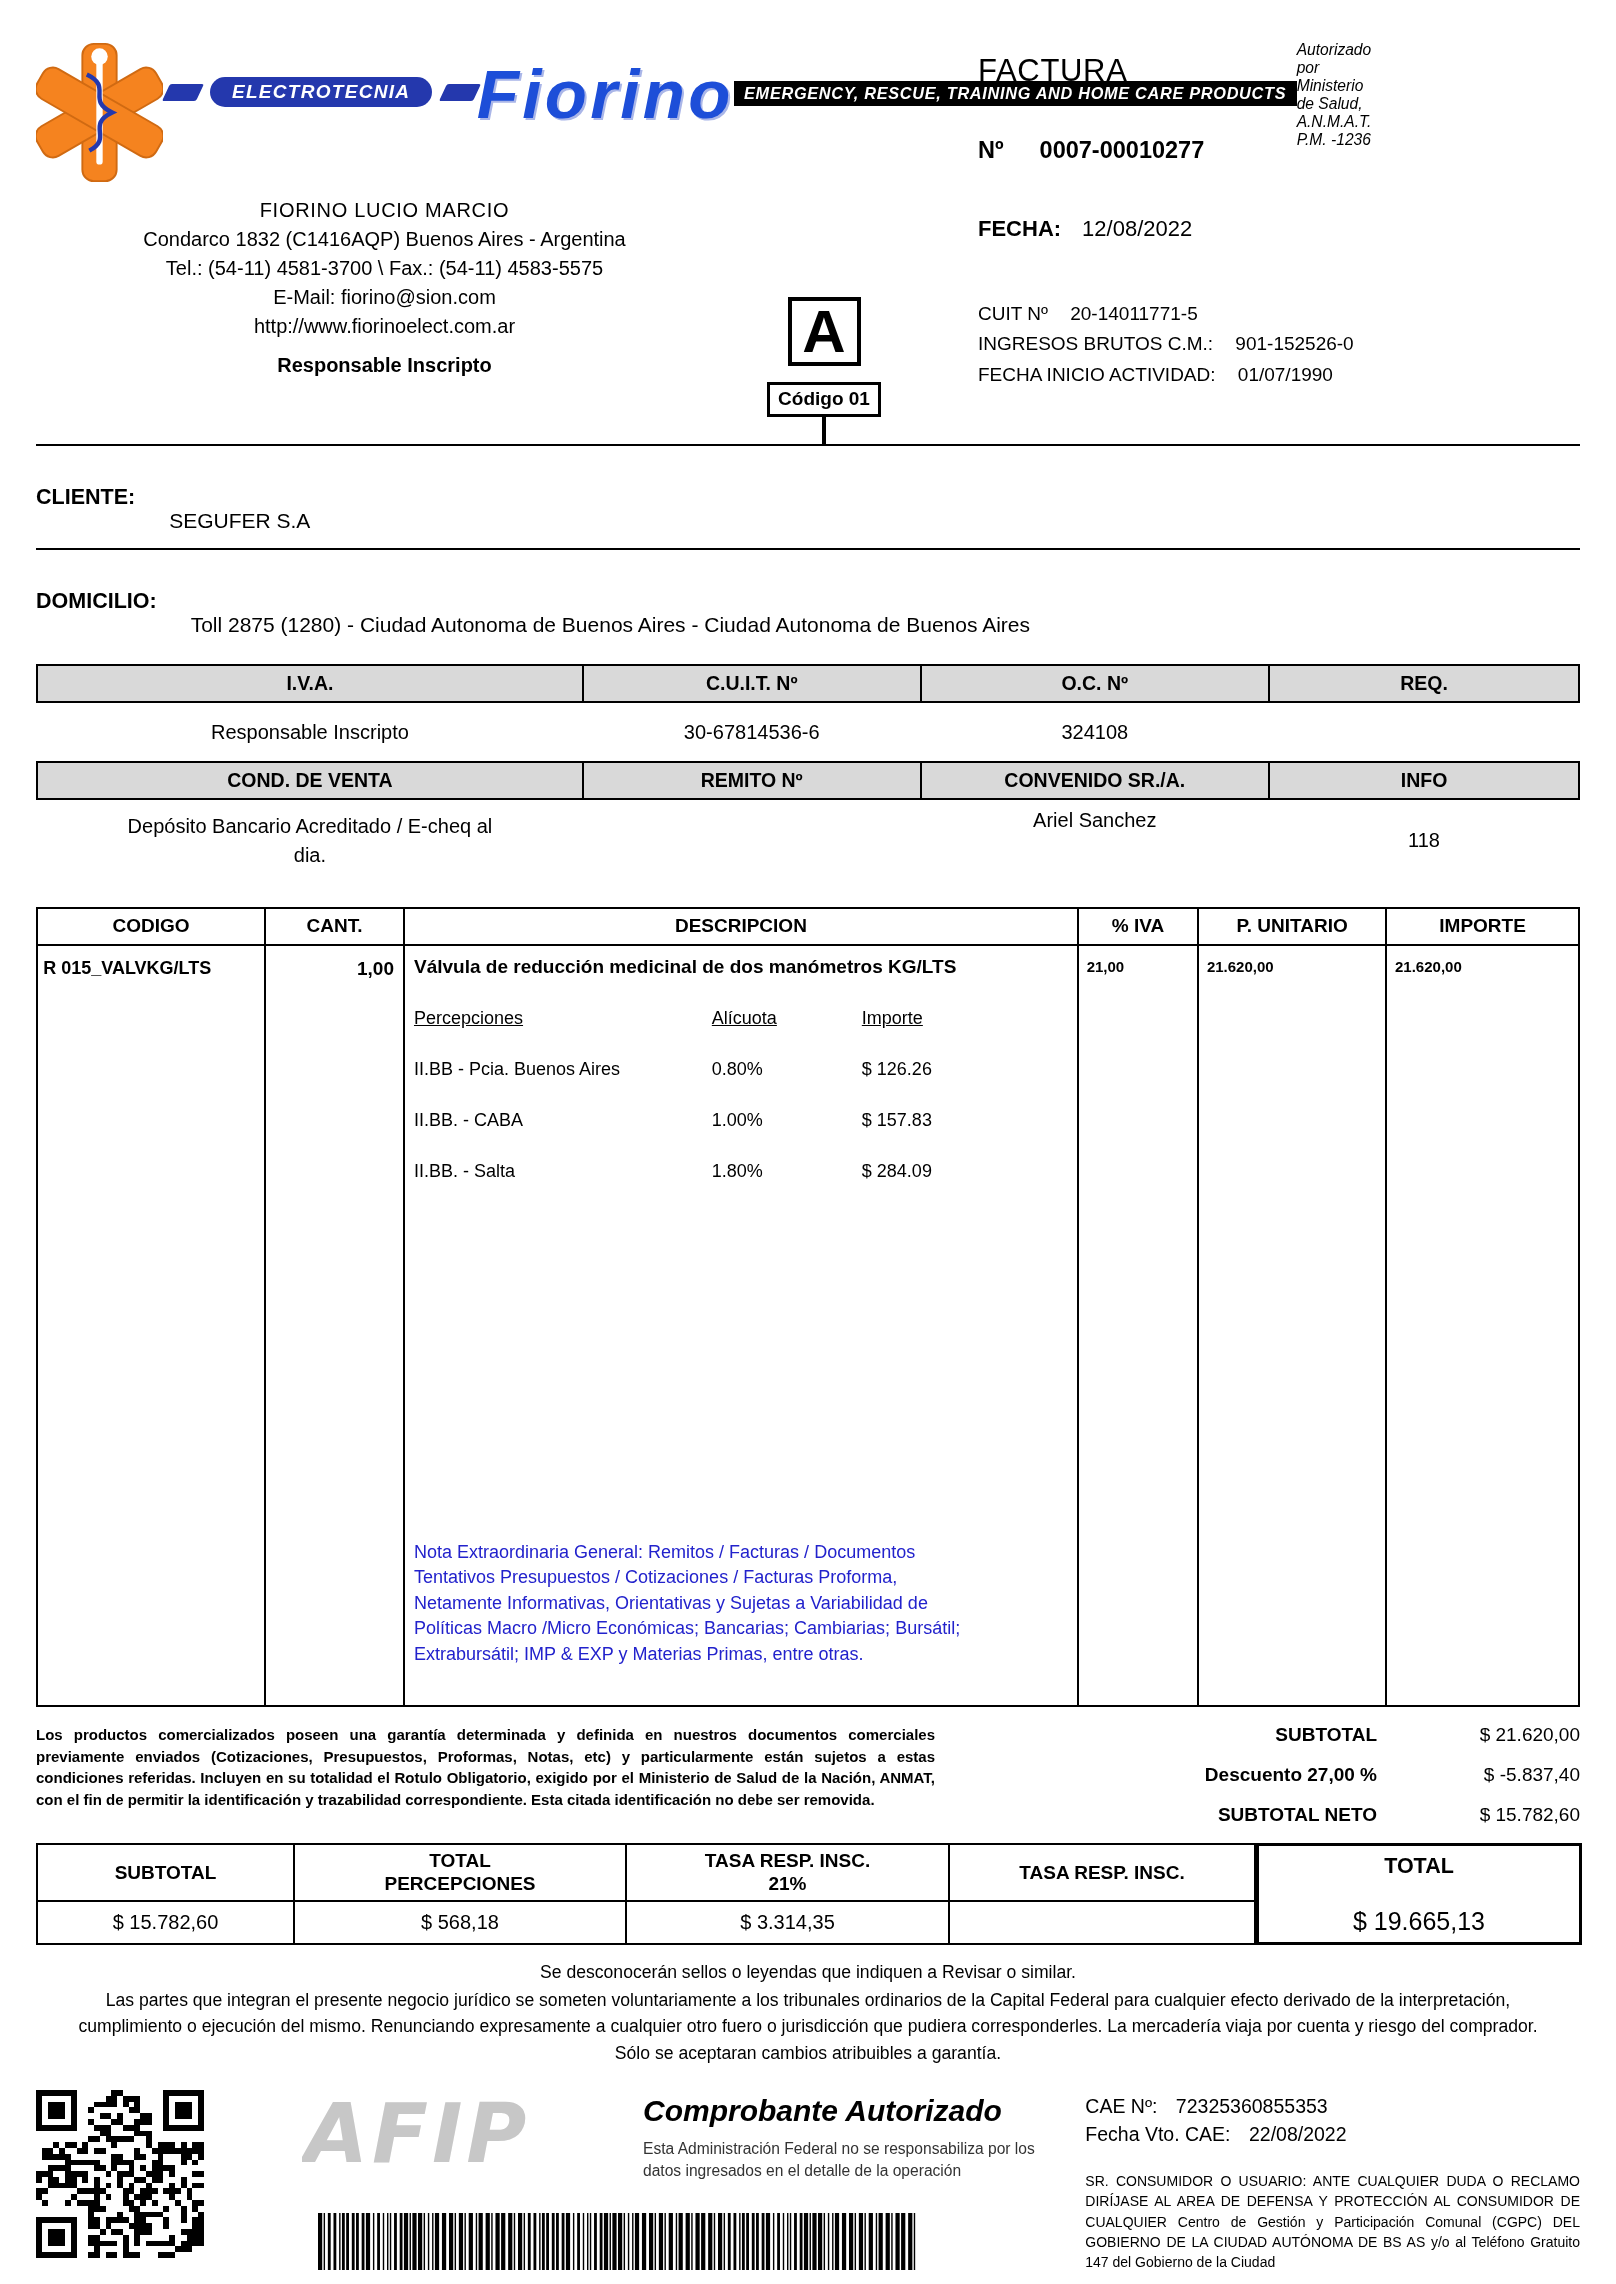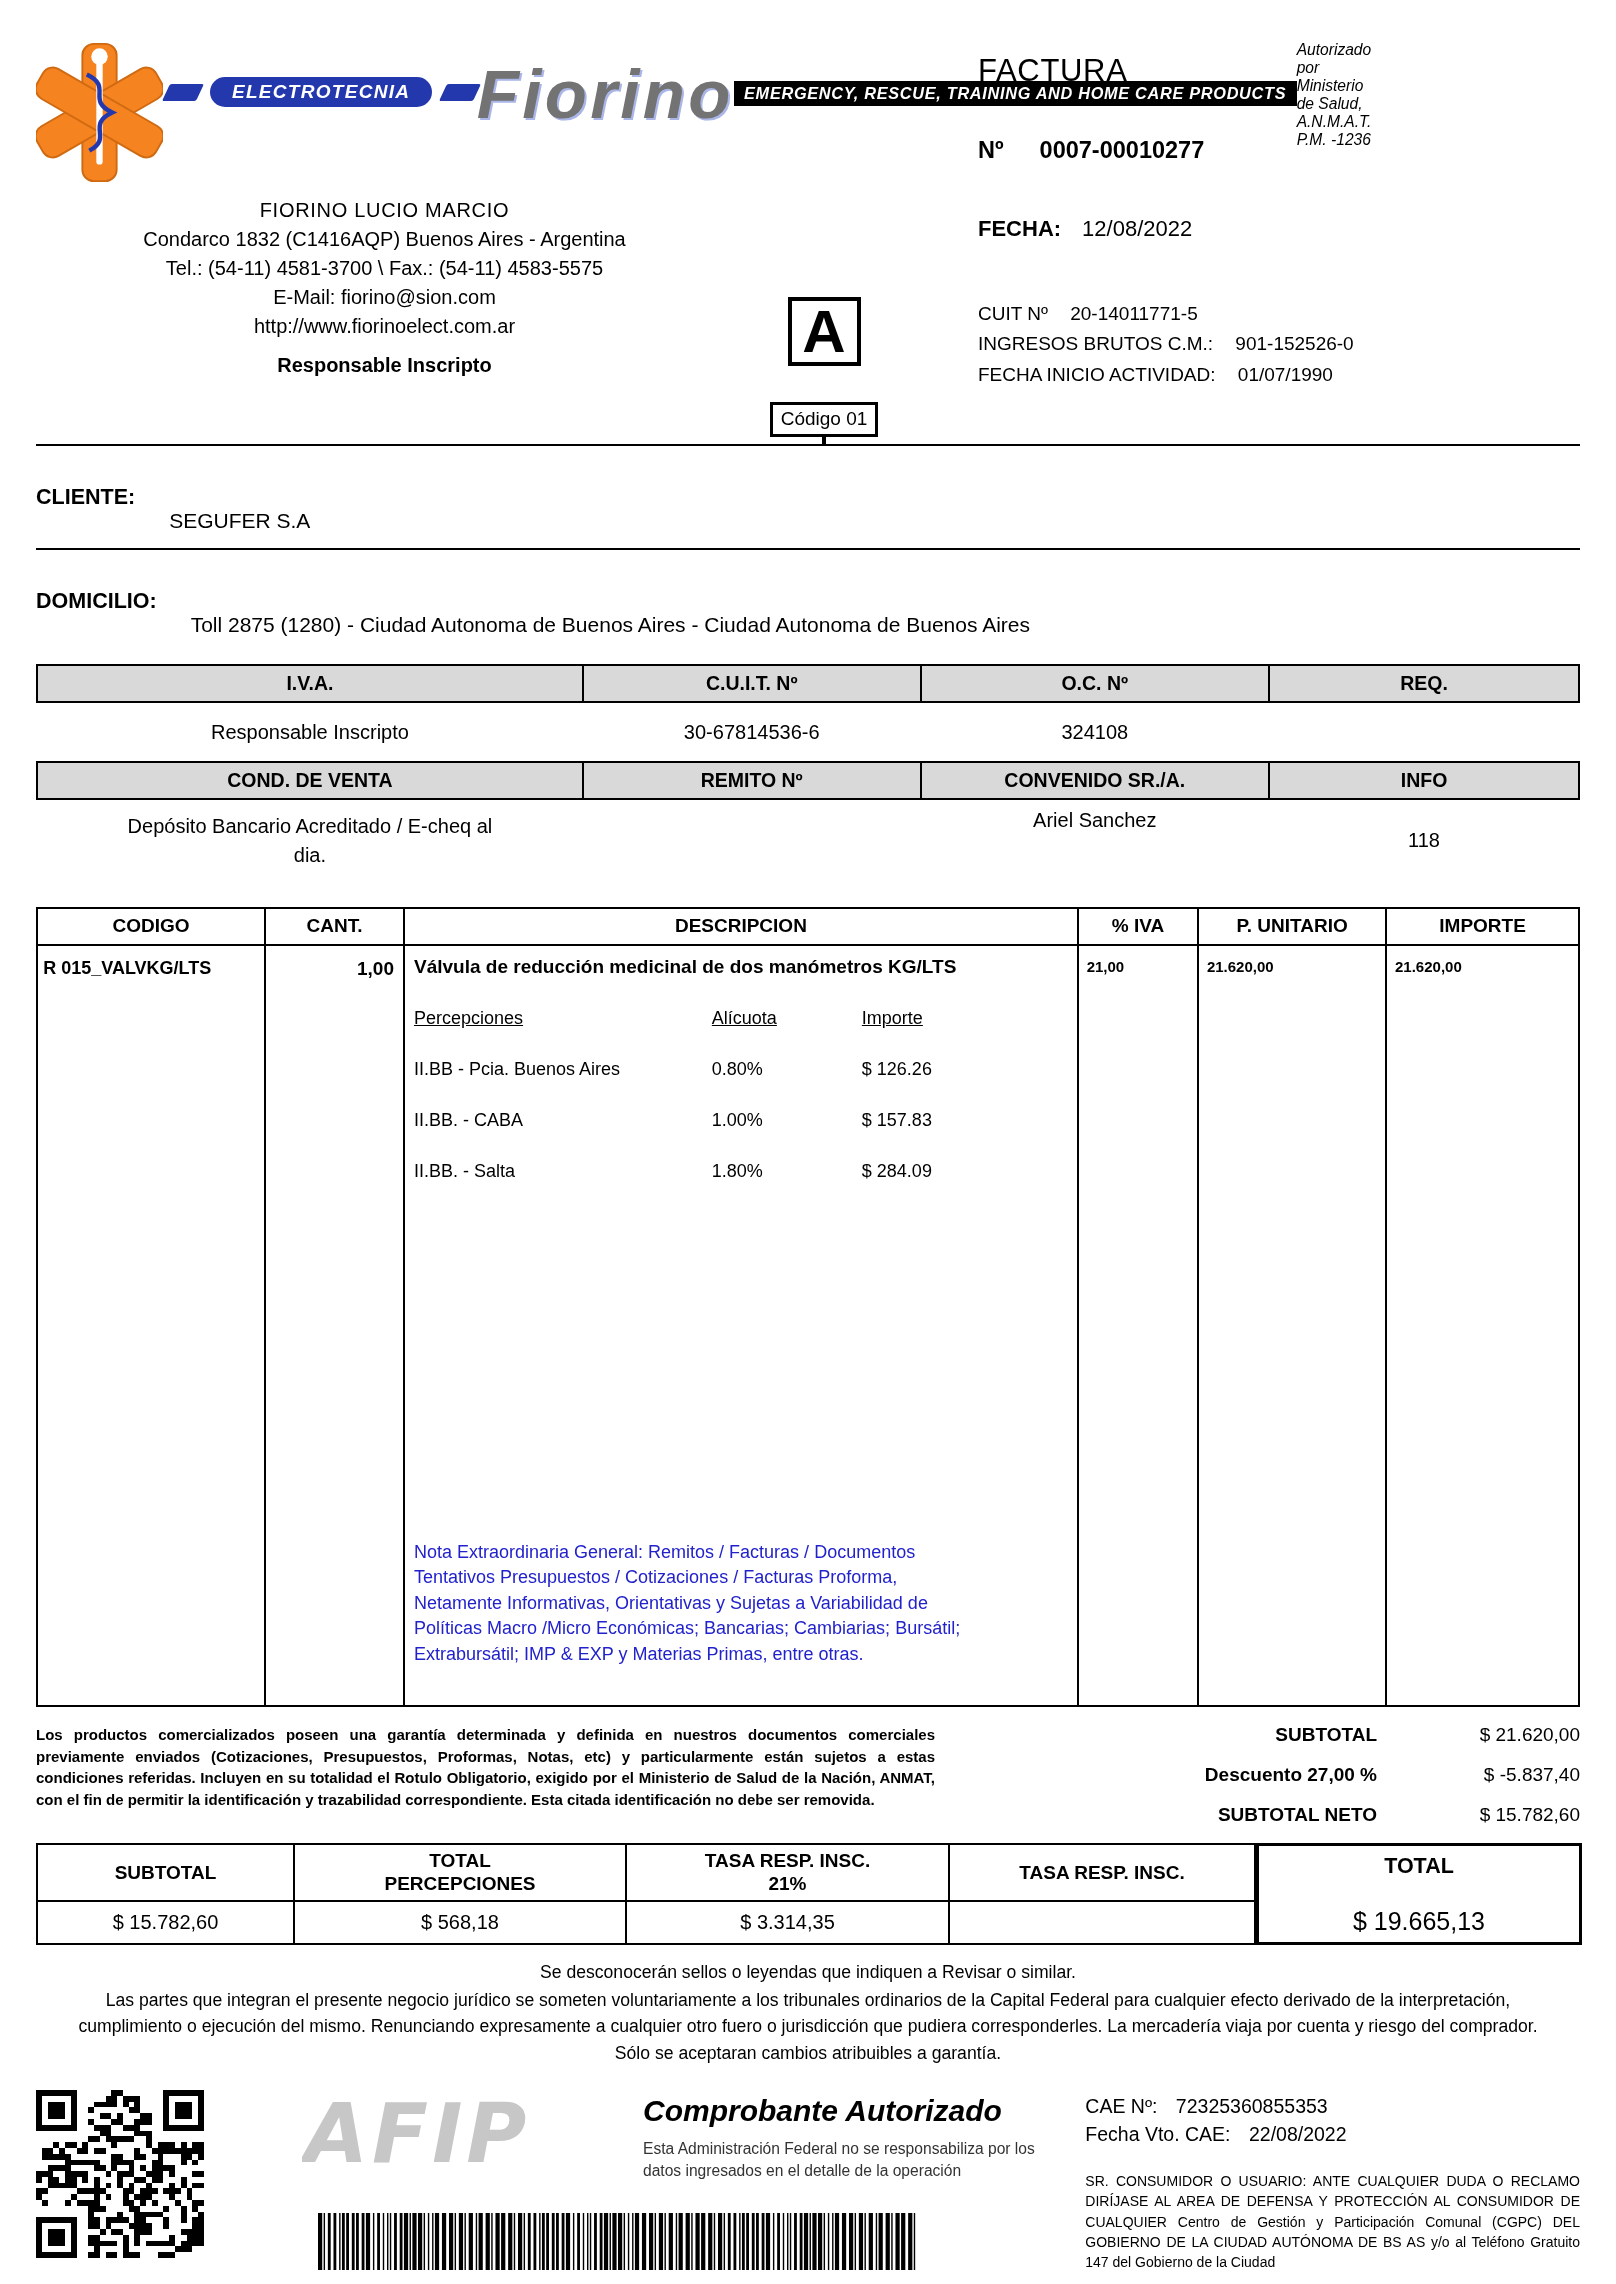--- a/index.html
+++ b/index.html
@@ -9,30 +9,30 @@
   
   .header{display:flex;padding:36px 36px 0;height:444px;}
   .header-left{width:697px;flex:none;display:flex;flex-direction:column;align-items:center;}
   .logo{display:flex;align-items:flex-start;width:100%;}
   .logo-star{width:127px;height:153px;flex:none;}
   .logo-star svg{width:100%;height:100%;}
   .logo-main{flex:1;display:flex;flex-direction:row;align-items:center;margin-left:2.6px;}
   .electro-row{display:flex;align-items:center;gap:10.4px;}
   .flag{width:34px;height:17px;background:#2438ad;transform:skewX(-25deg);border-radius:2px;}
   .electro-pill{background:#2438ad;color:#fff;font-weight:bold;font-style:italic;letter-spacing:1.3px;font-size:19px;padding:3.9px 22px;border-radius:17px;}
-  .brand-name{font-size:69px;font-weight:bold;font-style:italic;color:#737373;letter-spacing:3.3px;line-height:1;margin-top:4px;text-shadow:2px 2px 0 #aab6e8;}
+  .brand-name{font-size:69px;font-weight:bold;font-style:italic;color:#1d4ed8;letter-spacing:3.3px;line-height:1;margin-top:4px;text-shadow:2px 2px 0 #aab6e8;}
   .tagline-bar{background:#000;color:#fff;font-style:italic;font-weight:bold;font-size:16.3px;letter-spacing:0.7px;padding:3.3px 10.4px;margin-top:2.6px;white-space:nowrap;}
   .auth-line{font-style:italic;font-size:15.6px;margin-top:4.6px;white-space:pre-wrap;}
   .company-name{font-size:20px;margin-top:10.4px;letter-spacing:0.7px;}
   .company-line{font-size:20px;margin-top:5.9px;}
   .tax-status{font-size:20px;font-weight:bold;margin-top:15.6px;}
 
   .header-center{width:182px;flex:none;display:flex;flex-direction:column;align-items:center;padding-top:261px;}
   .type-letter{width:73px;height:69px;border:4.6px solid #000;display:flex;align-items:center;justify-content:center;font-size:60px;font-weight:bold;line-height:1;}
-  .type-code{margin-top:36px;border:3.3px solid #000;font-weight:normal;font-size:19px;padding:3.3px 7.8px;white-space:nowrap;}
+  .type-code{margin-top:16px;border:3.3px solid #000;font-weight:bold;font-size:19px;padding:3.3px 7.8px;white-space:nowrap;}
   .type-connector{width:3.3px;flex:1;background:#000;}
 
   .header-right{flex:1;padding-left:63px;}
   .factura-title{font-size:31px;letter-spacing:0.7px;margin-top:17px;}
   .invoice-number-row{display:flex;gap:36px;margin-top:48px;font-size:23.5px;font-weight:bold;}
   .invoice-date-row{display:flex;gap:21px;margin-top:52px;font-size:22px;}
   .invoice-date-row .lbl{font-weight:bold;}
   .fiscal-block{margin-top:57px;font-size:19px;line-height:1.6;}
   .fiscal-row .fl{margin-right:17px;}
 

